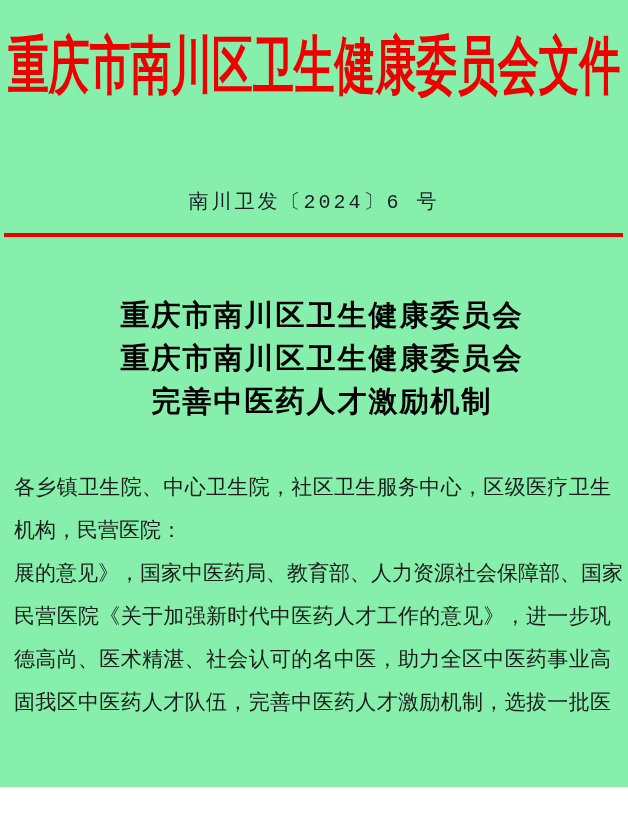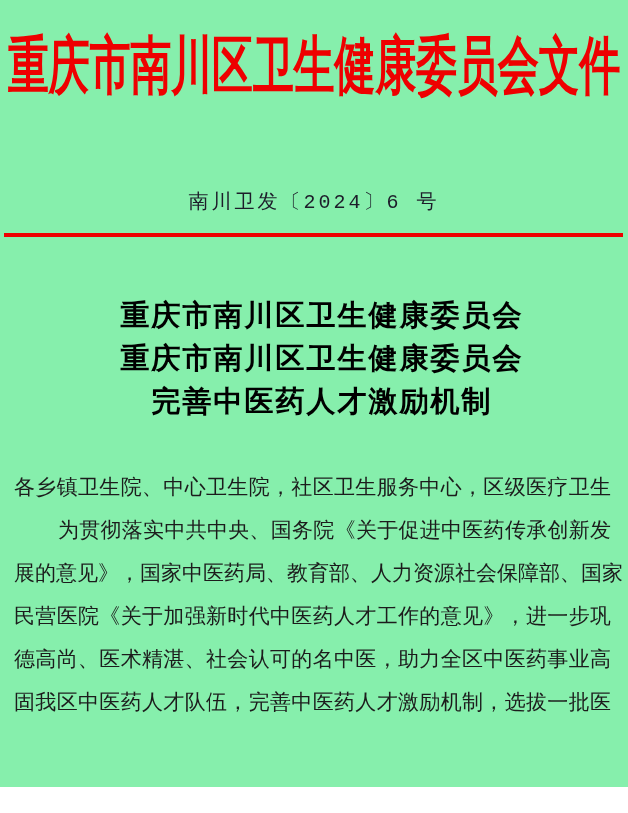--- a/index.html
+++ b/index.html
@@ -132,21 +132,21 @@
   <div class="red-rule"></div>
 
   <div class="doc-title">
     <div>重庆市南川区卫生健康委员会</div>
     <div>重庆市南川区卫生健康委员会</div>
     <div>完善中医药人才激励机制</div>
   </div>
 
   <div class="body-text">
     <div class="bline">各乡镇卫生院、中心卫生院，社区卫生服务中心，区级医疗卫生</div>
-    <div class="bline indent">为贯彻落实中共中央、国务院《关于促进中医药传承创新发</div>
+    <div class="bline open-line">机构，民营医院：</div>
     <div class="bline">展的意见》，国家中医药局、教育部、人力资源社会保障部、国家</div>
     <div class="bline">民营医院《关于加强新时代中医药人才工作的意见》，进一步巩</div>
     <div class="bline">德高尚、医术精湛、社会认可的名中医，助力全区中医药事业高</div>
     <div class="bline">固我区中医药人才队伍，完善中医药人才激励机制，选拔一批医</div>
   </div>
 
   <div class="page-number">- 1 -</div>
 
   <div class="artifact-br"></div>
   <div class="artifact-bl"></div>

